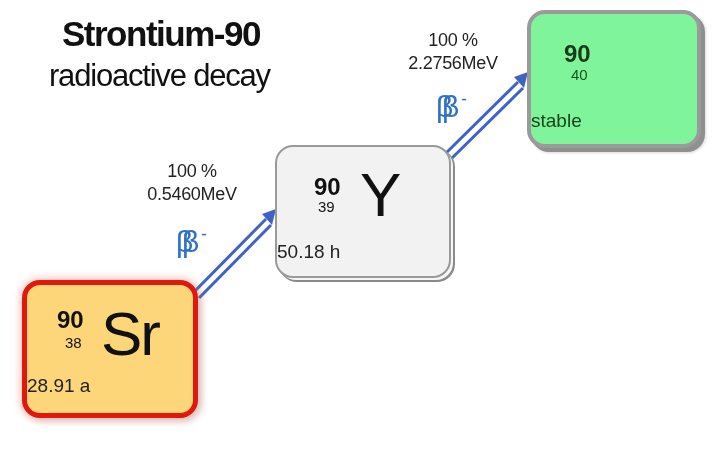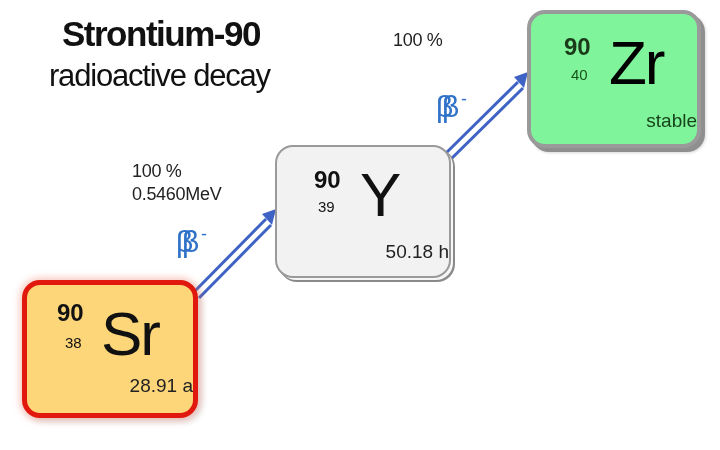--- a/index.html
+++ b/index.html
@@ -39,55 +39,56 @@
     .nuclide {
       position: absolute;
       box-sizing: border-box;
       border-radius: 18px;
     }
     .nuclide .mass {
       position: absolute;
       font-weight: bold;
       font-size: 24px;
       line-height: 1;
+      margin-top: 7px;
     }
     .nuclide .atomic {
       position: absolute;
       font-size: 15px;
       line-height: 1;
     }
     .nuclide .symbol {
       position: absolute;
       font-size: 62px;
       line-height: 1;
       letter-spacing: -2px;
     }
     .nuclide .halflife {
       position: absolute;
       font-size: 19px;
       line-height: 1;
       left: 0;
       right: 0;
-      text-align: right;
+      text-align: left;
     }
 
     
     #sr {
       left: 22px;
       top: 280px;
       width: 176px;
       height: 138px;
       background: #fdd67a;
       border: 5px solid #e1180e;
       box-shadow: 0 0 6px 3px rgba(240, 120, 100, 0.35), 4px 4px 6px rgba(0,0,0,0.12);
     }
     #sr .mass { left: 30px; top: 16px; }
     #sr .atomic { left: 38px; top: 50px; }
     #sr .symbol { left: 74px; top: 18px; text-align: center; }
-    #sr .halflife { top: 91px; color: #222; margin-left: 38px; }
+    #sr .halflife { top: 91px; color: #222; }
 
     
     #y {
       left: 275px;
       top: 145px;
       width: 176px;
       height: 133px;
       background: #f2f2f2;
       border: 2px solid #9a9a9a;
       box-shadow: 3px 3px 0 -1px #f6f6f6, 4px 4px 0 0 #8a8a8a;
@@ -108,21 +109,21 @@
       box-shadow: 4px 4px 0 0 #8f8f8f, 5px 5px 3px rgba(0,0,0,0.15);
     }
     #zr .mass { left: 33px; top: 21px; color: #1a3a1a; }
     #zr .atomic { left: 40px; top: 53px; color: #16551c; }
     #zr .symbol { left: 78px; top: 18px; color: #000; }
     #zr .halflife { top: 97px; color: #16451c; font-size: 19px; }
 
     
     .decay-label {
       position: absolute;
-      text-align: left;
+      text-align: center;
       font-size: 18px;
       line-height: 23px;
       color: #222;
       white-space: nowrap;
       letter-spacing: -0.3px;
     }
     #label1 { left: 132px; top: 160px; width: 120px; }
     #label2 { left: 393px; top: 29px; width: 120px; }
 
     .beta {
@@ -175,20 +176,21 @@
   <div>0.5460MeV</div>
 </div>
 <div class="beta" id="beta1">
   <span class="b1">β</span>
   <span class="b2">β</span>
   <span class="sup">-</span>
 </div>
 
 <div class="decay-label" id="label2">
   <div>100 %</div>
+  <div>2.2756MeV</div>
 </div>
 <div class="beta" id="beta2">
   <span class="b1">β</span>
   <span class="b2">β</span>
   <span class="sup">-</span>
 </div>
 
 <div class="nuclide" id="sr">
   <span class="mass">90</span>
   <span class="atomic">38</span>
@@ -199,15 +201,14 @@
 <div class="nuclide" id="y">
   <span class="mass">90</span>
   <span class="atomic">39</span>
   <span class="symbol">Y</span>
   <span class="halflife">50.18 h</span>
 </div>
 
 <div class="nuclide" id="zr">
   <span class="mass">90</span>
   <span class="atomic">40</span>
-  <span class="symbol">Zr</span>
   <span class="halflife">stable</span>
 </div>
 
 </body></html>

